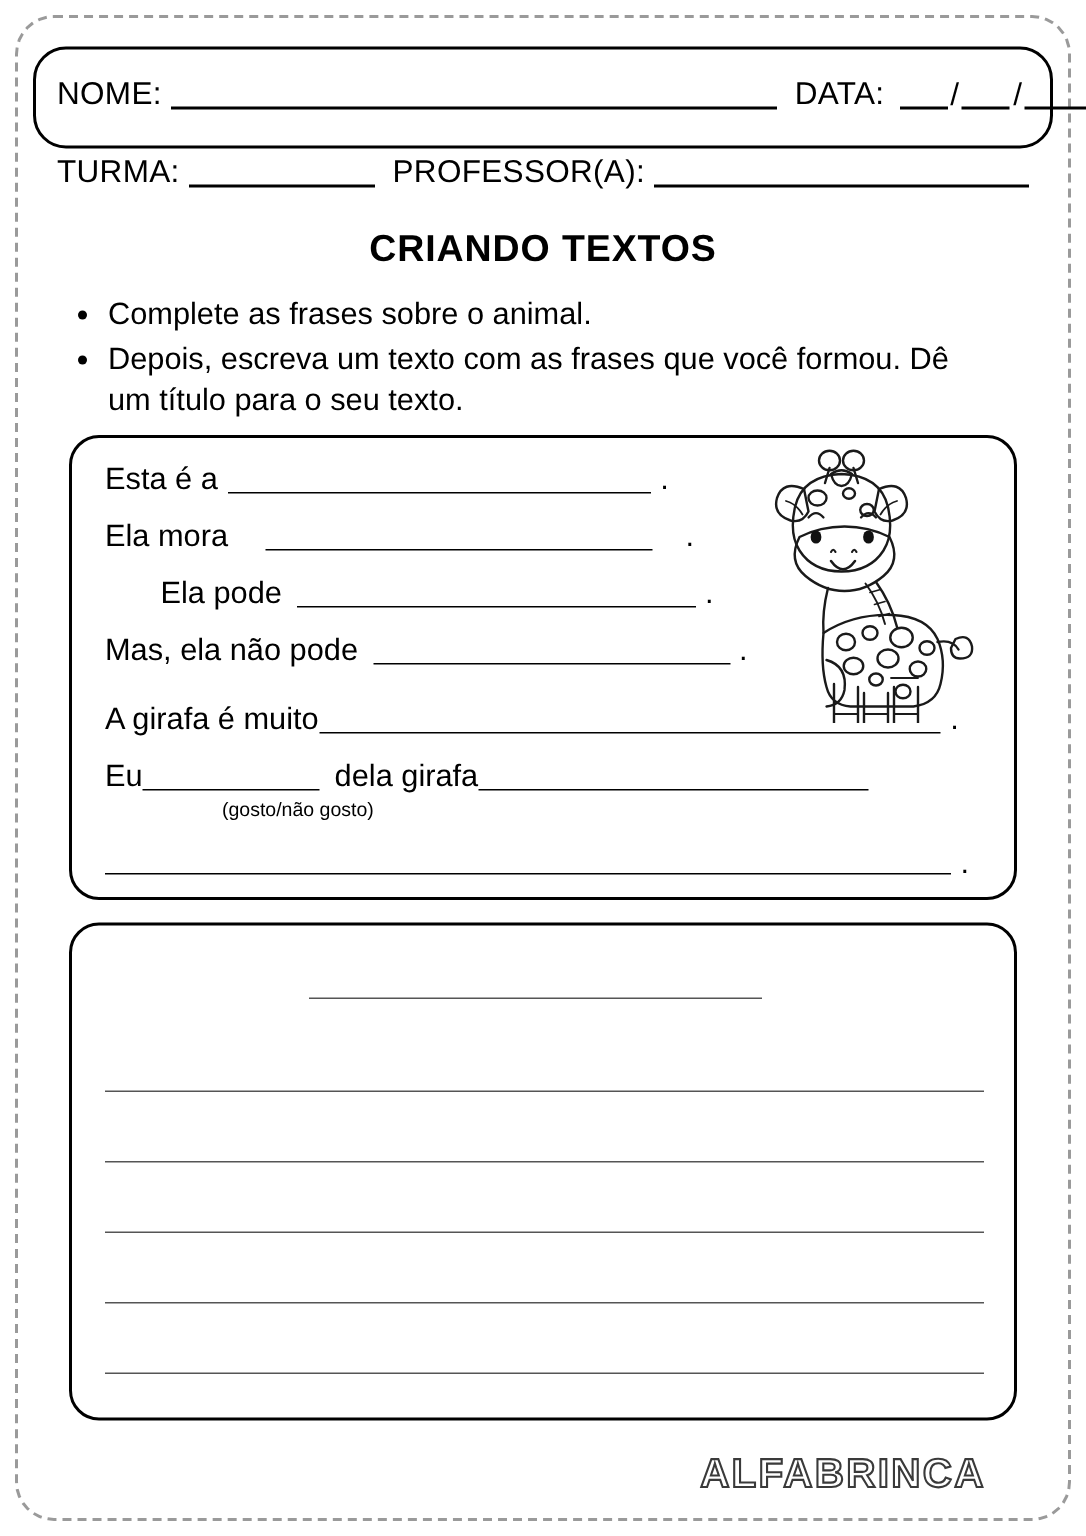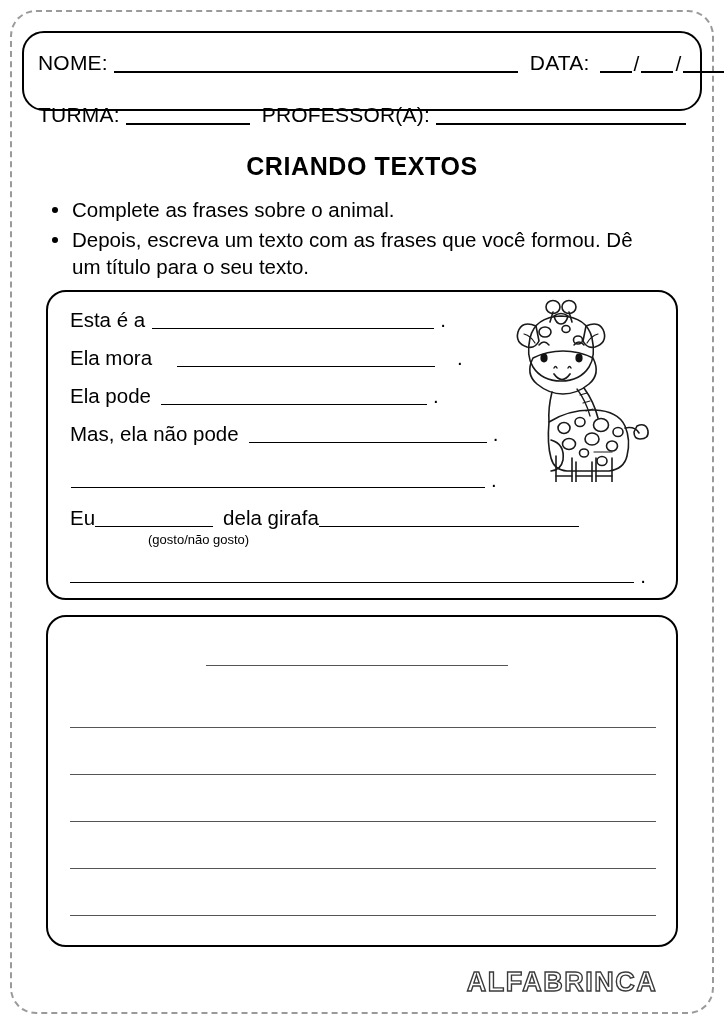--- a/index.html
+++ b/index.html
@@ -28,21 +28,21 @@
     box-sizing: border-box;
     pointer-events: none;
   }
 
   
   .header-box {
     position: absolute;
     left: 22px;
     top: 31px;
     width: 680px;
-    height: 80px;
+    height: 68px;
     border: 2px solid #000;
     border-radius: 22px;
     box-sizing: border-box;
     background: #fff;
   }
   .hdr-row {
     position: absolute;
     left: 0;
     width: 100%;
     height: 34px;
@@ -146,21 +146,21 @@
     height: 19px;
     margin: 0 0 3px 0;
   }
   .sentence .dot {
     font-size: 20.5px;
     line-height: 20px;
     margin-left: 6px;
   }
   .s1 { top: 16px; }
   .s2 { top: 54px; gap: 16px; }
-  .s3 { top: 92px; }
+  .s3 { top: 92px; margin-left: 37px; }
   .s4 { top: 130px; }
   .s5 { top: 176px; }
   .s6 { top: 214px; }
 
   .s1 .blank { width: 282px; margin-left: 7px; }
   .s2 .blank { width: 258px; margin-left: 9px; }
   .s3 .blank { width: 266px; margin-left: 10px; }
   .s4 .blank { width: 238px; margin-left: 10px; }
   .s5 .blank { width: 414px; margin-left: 1px; }
 
@@ -301,20 +301,21 @@
     <span class="dot">.</span>
   </div>
 
   <div class="sentence s4">
     <span>Mas, ela não pode</span>
     <span class="blank"></span>
     <span class="dot">.</span>
   </div>
 
   <div class="sentence s5">
+    <span>A girafa é muito</span>
     <span class="blank"></span>
     <span class="dot">.</span>
   </div>
 
   <div class="sentence s6">
     <span>Eu</span>
     <span class="blank eu-blank"></span>
     <span style="margin-left:10px;">dela girafa</span>
     <span class="blank porque-blank"></span>
   </div>

